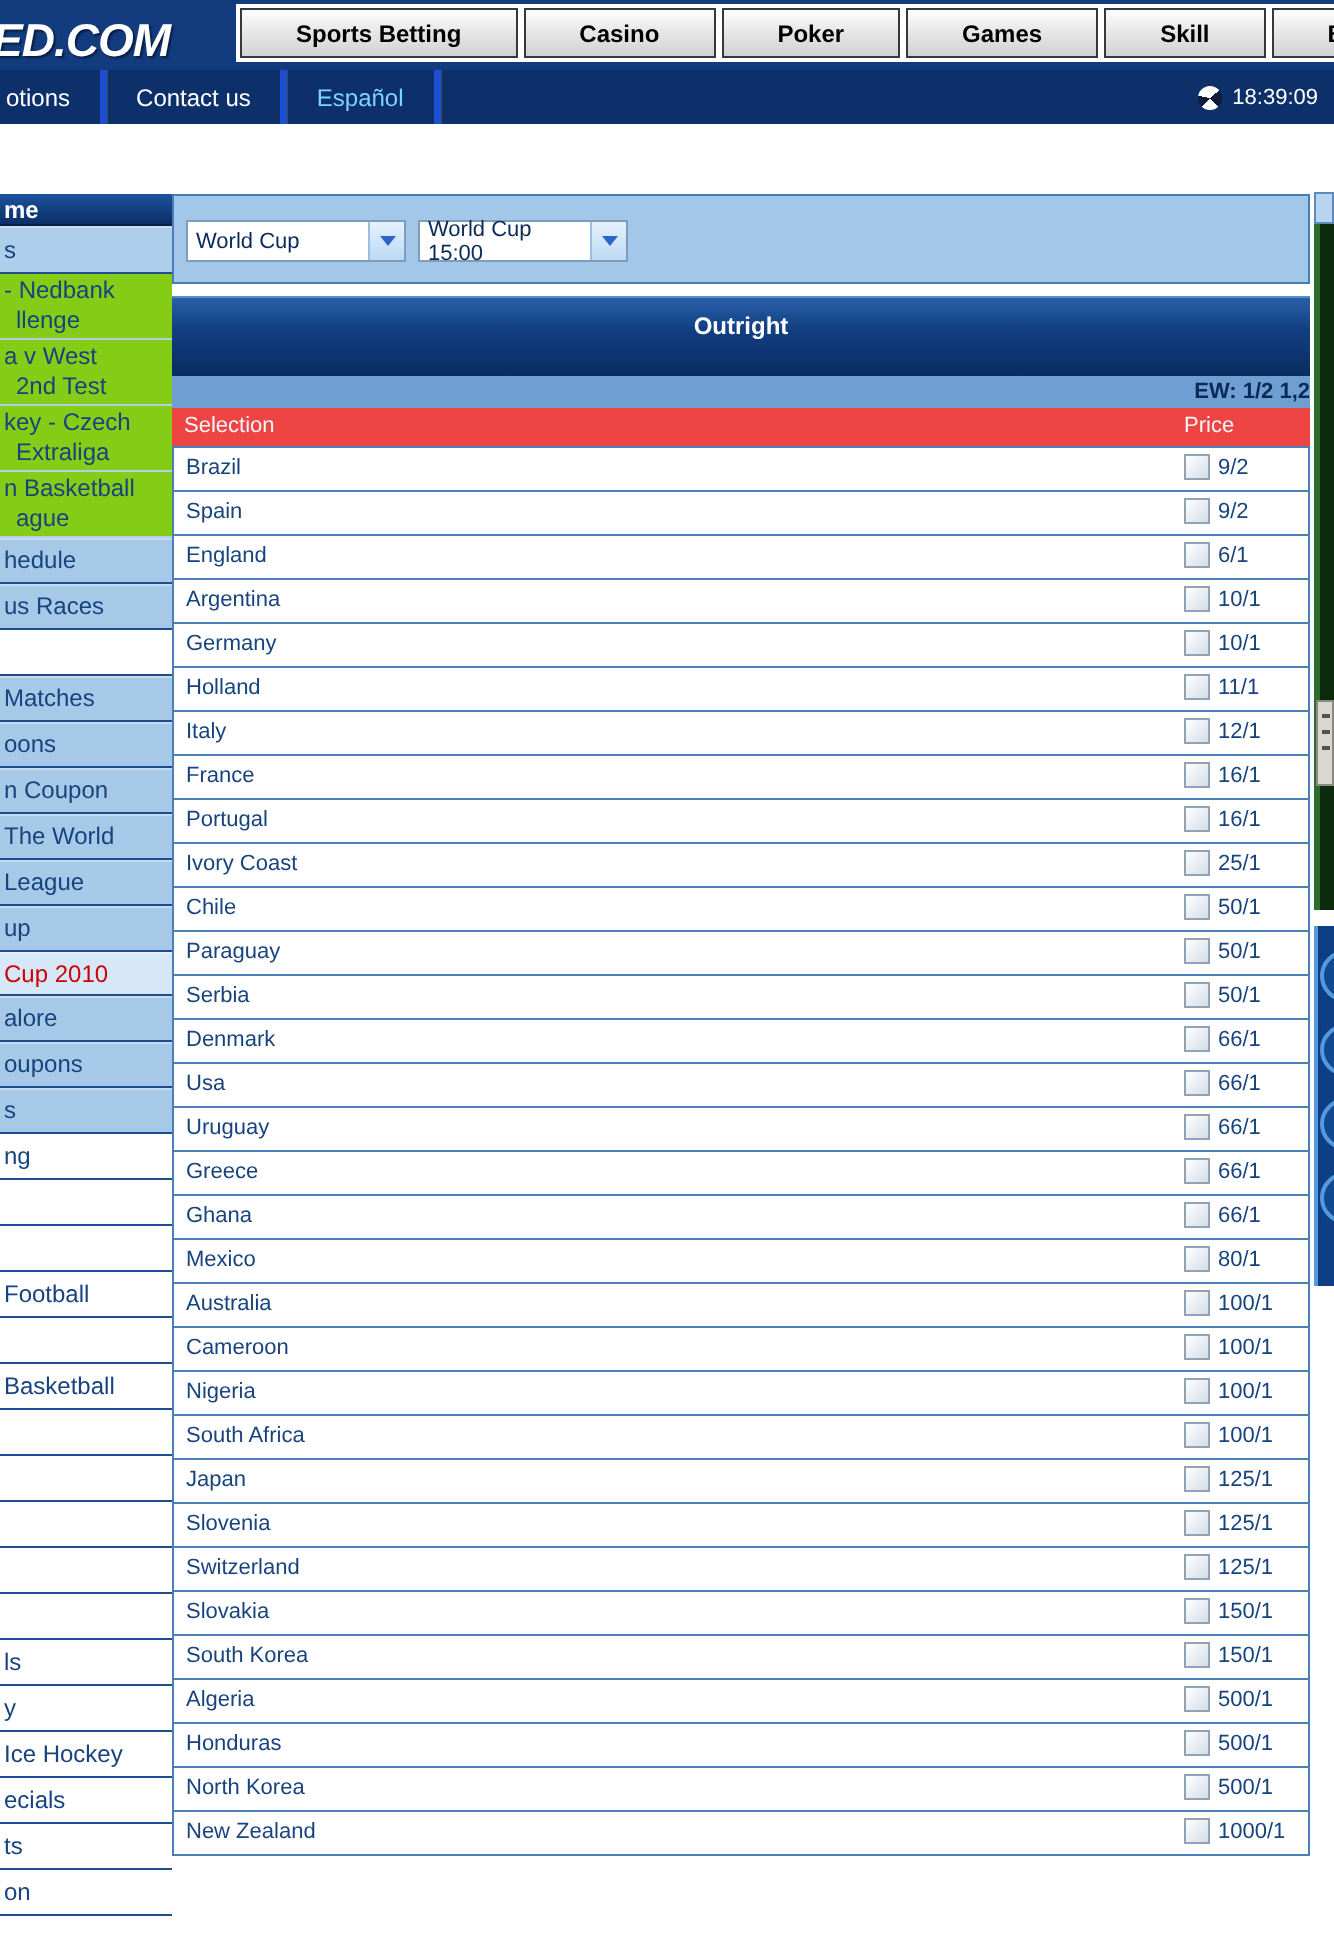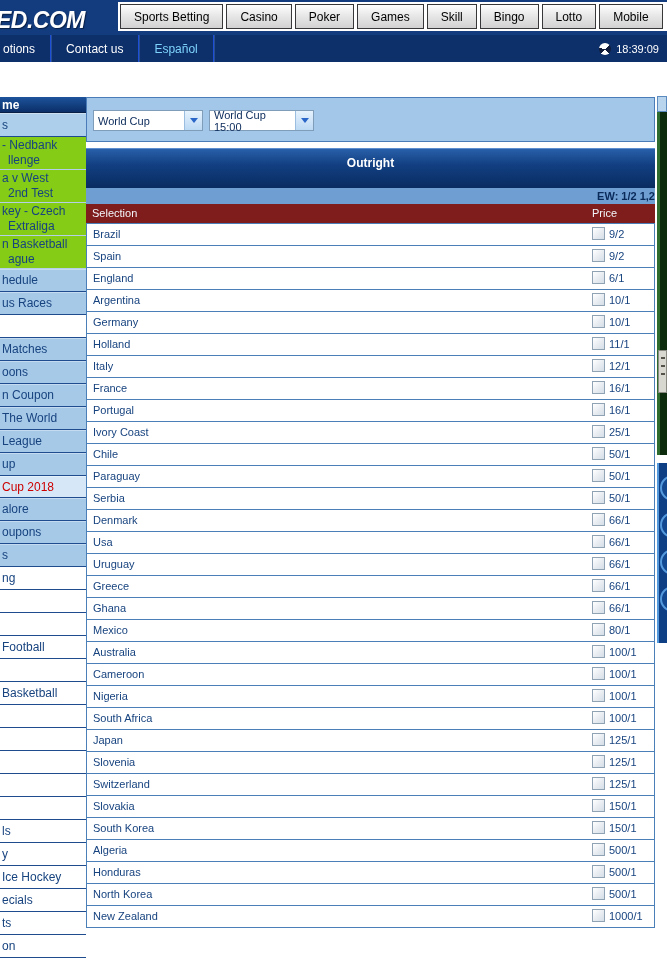--- a/index.html
+++ b/index.html
@@ -6,27 +6,27 @@
   .screen{position:relative;width:667px;height:975px;background:#fff;overflow:hidden;
           font-family:"Liberation Sans",sans-serif;}
 
   
   .topbar{position:absolute;left:0;top:0;width:667px;height:35px;background:#133c7e;}
   .logo{position:absolute;left:-4px;top:7px;color:#fff;font-size:23px;font-weight:bold;
         font-style:italic;letter-spacing:-.5px;text-shadow:1px 1px 1px #081f45;}
   .tabstrip{position:absolute;left:118px;top:2px;width:549px;height:29px;background:#fff;
             display:flex;gap:3px;padding:2px 2px;box-sizing:border-box;}
   .tab{background:linear-gradient(#fefefe,#e8e8e8 45%,#d2d2d2);border:1px solid #38383a;
-       color:#000;font-weight:normal;font-size:12px;display:flex;align-items:center;
-       justify-content:center;padding:0 13px;white-space:nowrap;cursor:pointer;}
+       color:#000;font-weight:bold;font-size:12px;display:flex;align-items:center;
+       justify-content:center;padding:0 27px;white-space:nowrap;cursor:pointer;}
 
   
   .navbar{position:absolute;left:0;top:35px;width:667px;height:27px;background:#0d2f6a;
           display:flex;align-items:stretch;color:#fff;font-size:12px;}
-  .navitem{display:flex;align-items:center;padding:0 15px;border-right:1px solid #1d4ed8;
+  .navitem{display:flex;align-items:center;padding:0 15px;border-right:3px solid #1d4ed8;
            box-shadow:1px 0 0 #2a4f8f;cursor:pointer;white-space:nowrap;}
   .navitem.first{padding-left:3px;}
   .navitem.lang{color:#7dd3fc;}
   .clock{position:absolute;right:8px;top:0;height:27px;display:flex;align-items:center;gap:5px;}
   .clock-icon{width:12px;height:12px;border-radius:50%;
               background:conic-gradient(#fff 0 14%,#101c3a 14% 38%,#fff 38% 62%,#101c3a 62% 78%,#fff 78%);}
   .clock-time{color:#fff;font-size:11px;}
 
   
   .loginbar{position:absolute;left:0;top:62px;width:667px;height:30px;background:#c5daee;
@@ -71,21 +71,21 @@
            display:flex;align-items:center;justify-content:center;}
   .xparrow i{width:0;height:0;border-left:4px solid transparent;border-right:4px solid transparent;
              border-top:5px solid #2a66c8;}
 
   .outright{position:absolute;left:86px;top:148px;width:569px;height:40px;
             background:linear-gradient(180deg,#2a62ac 0%,#123f82 42%,#092c60 100%);
             color:#fff;font-weight:bold;font-size:12px;text-align:center;padding-top:8px;
             box-sizing:border-box;box-shadow:inset 0 1px 0 #5b8fd0;}
   .ewrow{position:absolute;left:86px;top:188px;width:569px;height:16px;background:#6f9ed2;
          color:#0a2a5a;font-weight:bold;font-size:11px;text-align:right;line-height:16px;}
-  .colhead{position:absolute;left:86px;top:204px;width:569px;height:19px;background:#7f1d1d;
+  .colhead{position:absolute;left:86px;top:204px;width:569px;height:19px;background:#ef4444;
            color:#f2f6fa;font-size:11px;line-height:19px;}
   .colhead .c-sel{padding-left:6px;}
   .colhead .c-price{position:absolute;left:506px;top:0;}
 
   .rows{position:absolute;left:86px;top:223px;width:569px;border-top:1px solid #4a7fb8;}
   .orow{position:relative;height:22px;background:#fff;border-bottom:1px solid #4a7fb8;
         border-left:1px solid #4a7fb8;border-right:1px solid #4a7fb8;box-sizing:border-box;
         font-size:11px;color:#17437f;line-height:20px;padding-left:6px;}
   .cb{position:absolute;left:505px;top:3px;width:13px;height:13px;border:1px solid #8fa3b5;
       background:linear-gradient(135deg,#ffffff,#d4dde6);box-sizing:border-box;cursor:pointer;}
@@ -156,21 +156,21 @@
         </div>
         <div class="sb-item sb-std">hedule</div>
         <div class="sb-item sb-std">us Races</div>
         <div class="sb-item sb-dark"></div>
         <div class="sb-item sb-std"> Matches</div>
         <div class="sb-item sb-std">oons</div>
         <div class="sb-item sb-std">n Coupon</div>
         <div class="sb-item sb-std">The World</div>
         <div class="sb-item sb-std">League</div>
         <div class="sb-item sb-std">up</div>
-        <div class="sb-item sb-sel">Cup 2018</div>
+        <div class="sb-item sb-sel">Cup 2010</div>
         <div class="sb-item sb-std">alore</div>
         <div class="sb-item sb-std">oupons</div>
         <div class="sb-item sb-std">s</div>
         <div class="sb-item sb-dark">ng</div>
         <div class="sb-item sb-dark"></div>
         <div class="sb-item sb-dark"></div>
         <div class="sb-item sb-dark">Football</div>
         <div class="sb-item sb-dark"></div>
         <div class="sb-item sb-dark">Basketball</div>
         <div class="sb-item sb-dark"></div>

